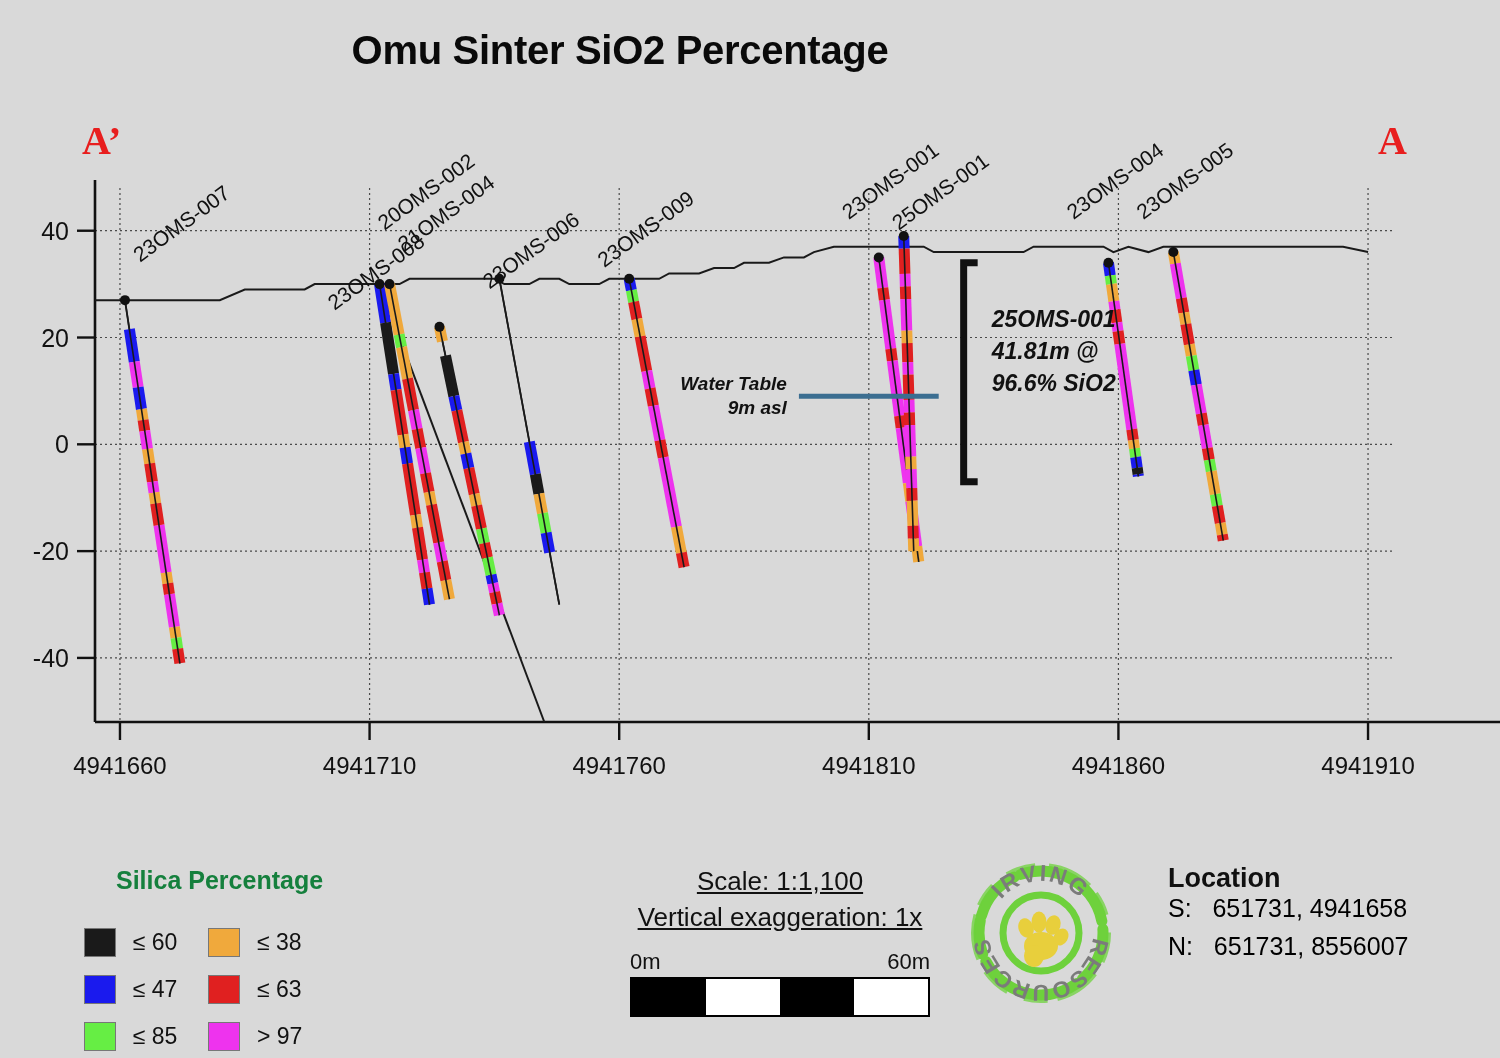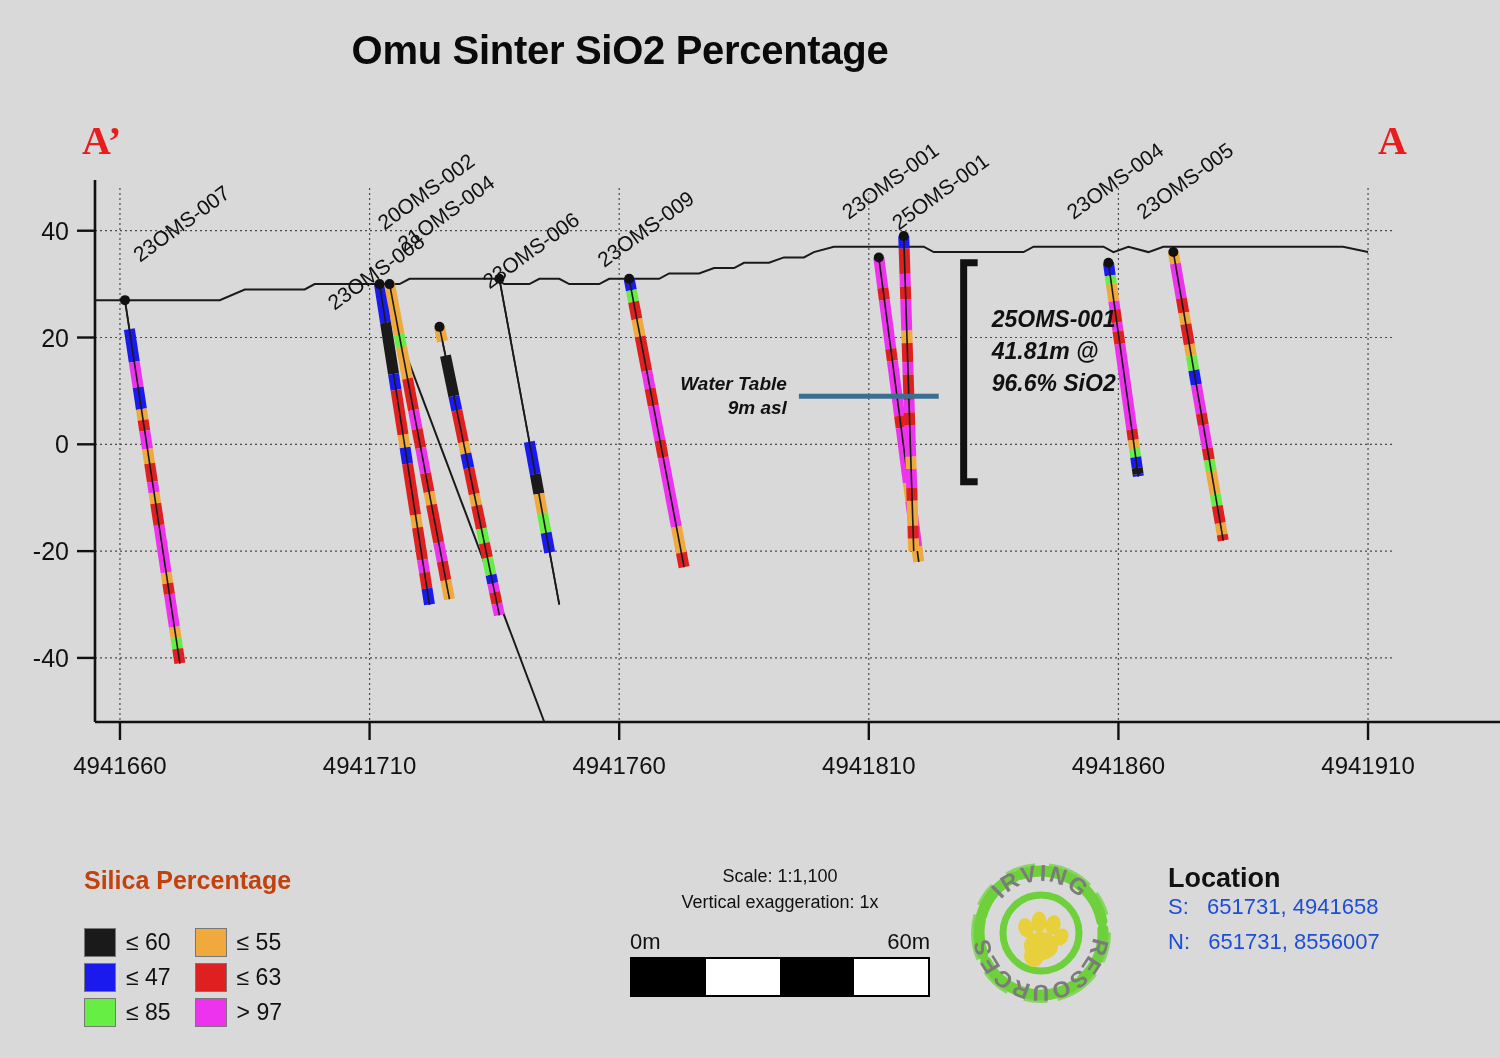--- a/index.html
+++ b/index.html
@@ -24,40 +24,40 @@
     font-size:40px;font-weight:bold;color:#e81e1e;
     font-family:"Liberation Serif", serif;
   }
   #mark-ap{left:82px;top:117px;}
   #mark-a{left:1378px;top:117px;}
 
   .svgwrap{position:absolute;left:0;top:0;width:1500px;height:1058px;}
 
   
   .legend{position:absolute;left:84px;top:866px;}
-  .legend-title{font-size:25px;font-weight:bold;color:#c2410c;margin-bottom:8px;}
+  .legend-title{font-size:25px;font-weight:bold;color:#15803d;margin-bottom:8px;margin-left:32px;}
   .legend-grid{display:grid;grid-template-columns:auto auto auto auto;
-     gap:6px 10px;align-items:center;margin-top:33px;}
+     gap:18px 10px;align-items:center;margin-top:33px;}
   .swatch{width:30px;height:27px;border:1px solid #777;}
   .legend-lab{font-size:23px;color:#111;padding-right:14px;}
 
   
   .scaleblock{position:absolute;left:630px;top:866px;width:300px;text-align:center;}
-  .scaleline{font-size:18px;color:#111;margin-bottom:5px;}
+  .scaleline{font-size:26px;color:#111;margin-bottom:5px;text-decoration:underline;}
   .scalebar-labels{display:flex;justify-content:space-between;
       font-size:22px;color:#111;margin-top:16px;}
   .scalebar{display:flex;height:36px;border:2px solid #000;margin-top:2px;}
   .scalebar div{flex:1;}
   .sb-dark{background:#000;}
   .sb-light{background:#fff;}
 
   
   .location{position:absolute;left:1168px;top:863px;}
   .loc-title{font-size:27px;font-weight:bold;color:#111;margin-bottom:0;}
-  .loc-row{font-size:22px;color:#1d4ed8;margin-bottom:9px;white-space:pre;}
+  .loc-row{font-size:25px;color:#000000;margin-bottom:9px;white-space:pre;}
 
   
   .logo{position:absolute;left:966px;top:858px;width:150px;height:150px;}
 
   text{font-family:"Liberation Sans", sans-serif;}
 </style>
 </head>
 <body>
 
 <div id="root">
@@ -309,21 +309,21 @@
       <text x="991.6615384615384" y="358.84000000000003" font-size="23" font-weight="bold" font-style="italic" fill="#111">41.81m @</text>
       <text x="991.6615384615384" y="390.84000000000003" font-size="23" font-weight="bold" font-style="italic" fill="#111">96.6% SiO2</text>
     </svg>
 
   <div class="legend">
     <div class="legend-title">Silica Percentage</div>
     <div class="legend-grid" id="legend-grid">
         <div class="swatch" style="background: rgb(26, 26, 26);"></div>
         <div class="legend-lab">≤ 60</div>
         <div class="swatch" style="background: rgb(240, 169, 60);"></div>
-        <div class="legend-lab">≤ 55</div>
+        <div class="legend-lab">≤ 38</div>
         <div class="swatch" style="background: rgb(26, 26, 238);"></div>
         <div class="legend-lab">≤ 47</div>
         <div class="swatch" style="background: rgb(224, 32, 32);"></div>
         <div class="legend-lab">≤ 63</div>
         <div class="swatch" style="background: rgb(102, 238, 68);"></div>
         <div class="legend-lab">≤ 85</div>
         <div class="swatch" style="background: rgb(238, 51, 238);"></div>
         <div class="legend-lab">&gt; 97</div>
       </div>
   </div>

